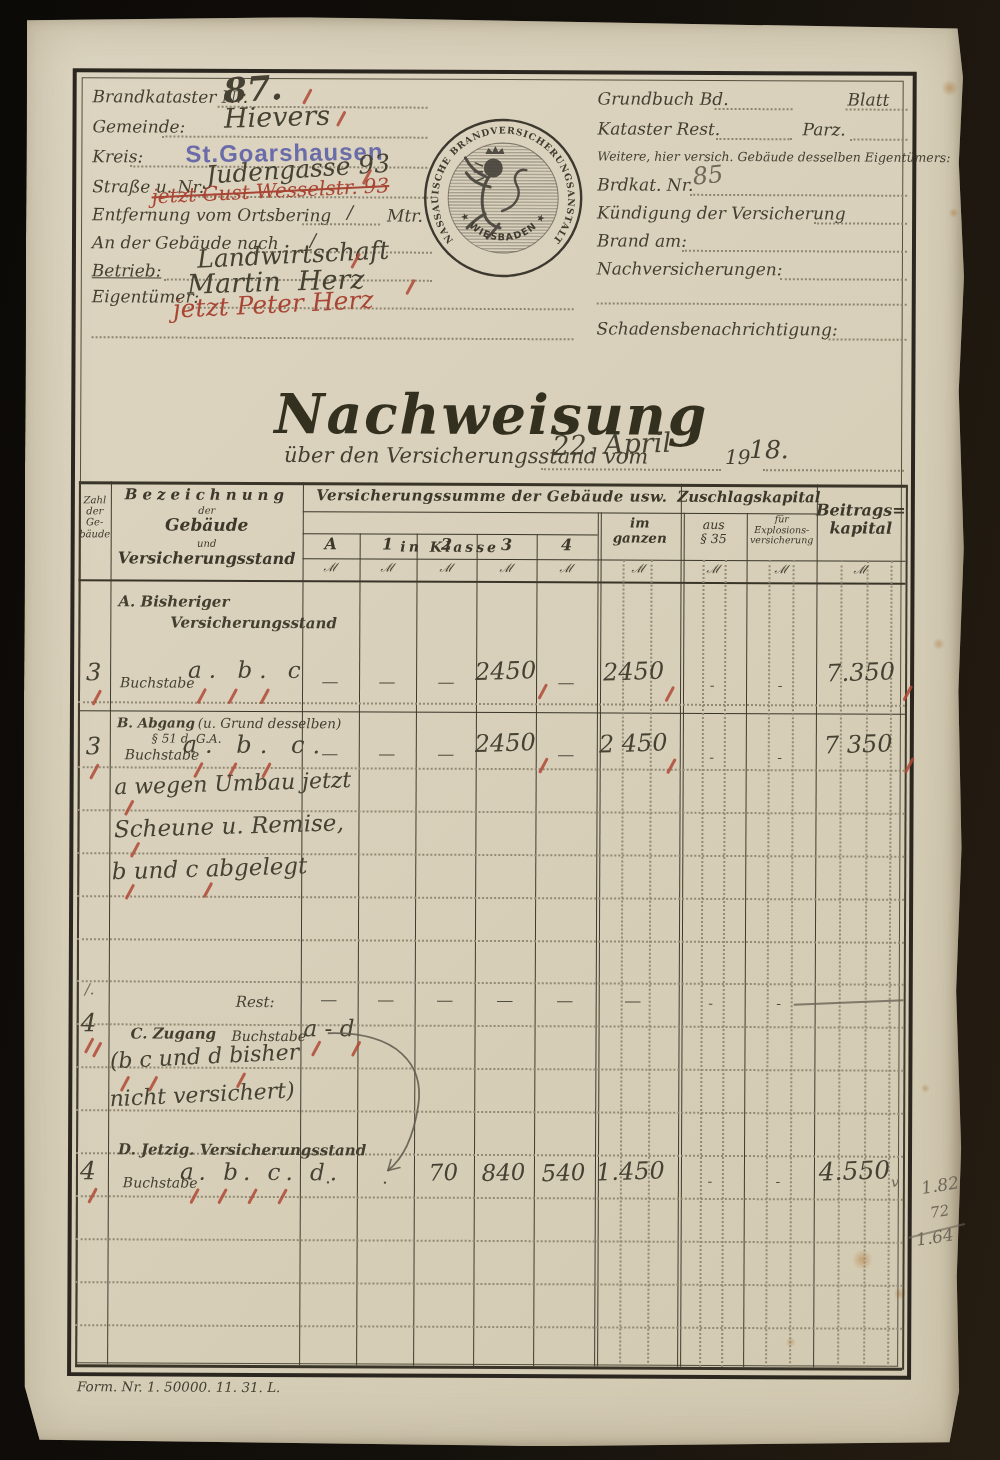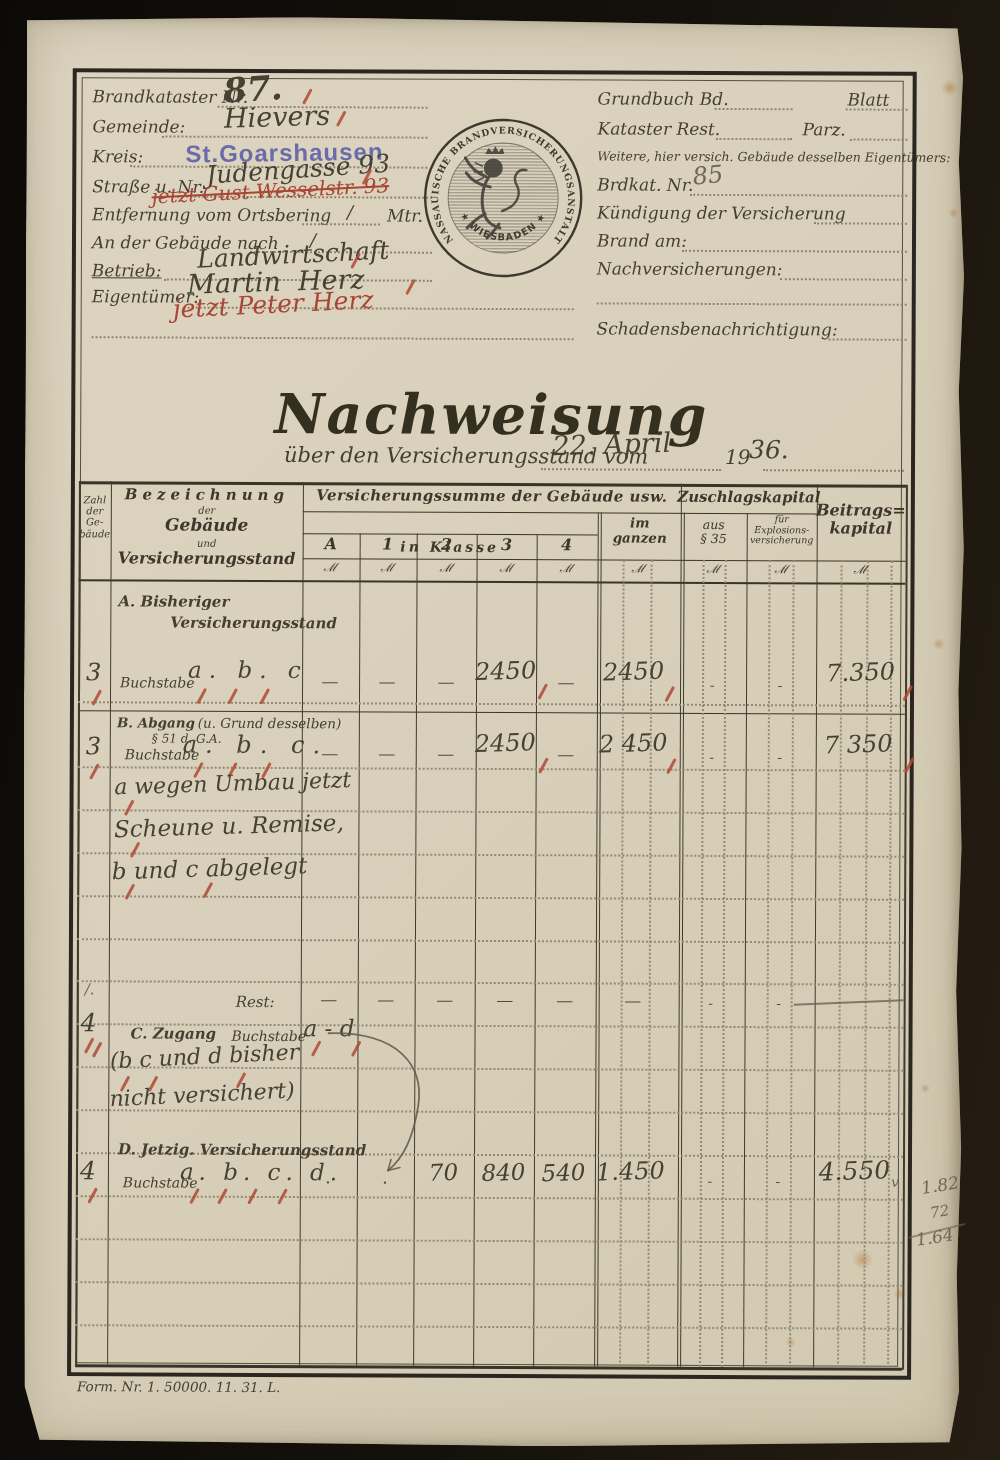--- a/index.html
+++ b/index.html
@@ -155,21 +155,21 @@
   <div class="du" style="left:595px;width:310px;top:302px;"></div>
 
   <span class="lbl" style="left:595px;top:318px;">Schadensbenachrichtigung:</span>
   <div class="du" style="left:822px;width:83px;top:337px;"></div>
 
   <div class="title">Nachweisung</div>
   <span class="lbl" style="left:283px;top:444px;font-size:21px;">über den Versicherungsstand vom</span>
   <span class="hw" style="left:552px;top:430px;font-size:27px;transform:rotate(-2deg);">22. April</span>
   <div class="du" style="left:540px;width:180px;top:468px;"></div>
   <span class="lbl" style="left:724px;top:444px;font-size:20px;">19</span>
-  <span class="hw" style="left:748px;top:434px;font-size:25px;">36.</span>
+  <span class="hw" style="left:748px;top:434px;font-size:25px;">18.</span>
   <div class="du" style="left:762px;width:141px;top:468px;"></div>
 
   <div class="hl" style="left:78px;top:483px;width:827px;height:3px;"></div>
   <div class="hl" style="left:302px;top:512px;width:514px;"></div>
   <div class="hl" style="left:302px;top:534px;width:295px;"></div>
   <div class="hl" style="left:302px;top:559px;width:603px;"></div>
   <div class="hl" style="left:78px;top:581px;width:827px;height:2px;"></div>
   <div class="hl" style="left:78px;top:712px;width:827px;"></div>
   <div class="hl" style="left:78px;top:1366px;width:827px;height:3px;"></div>
 

